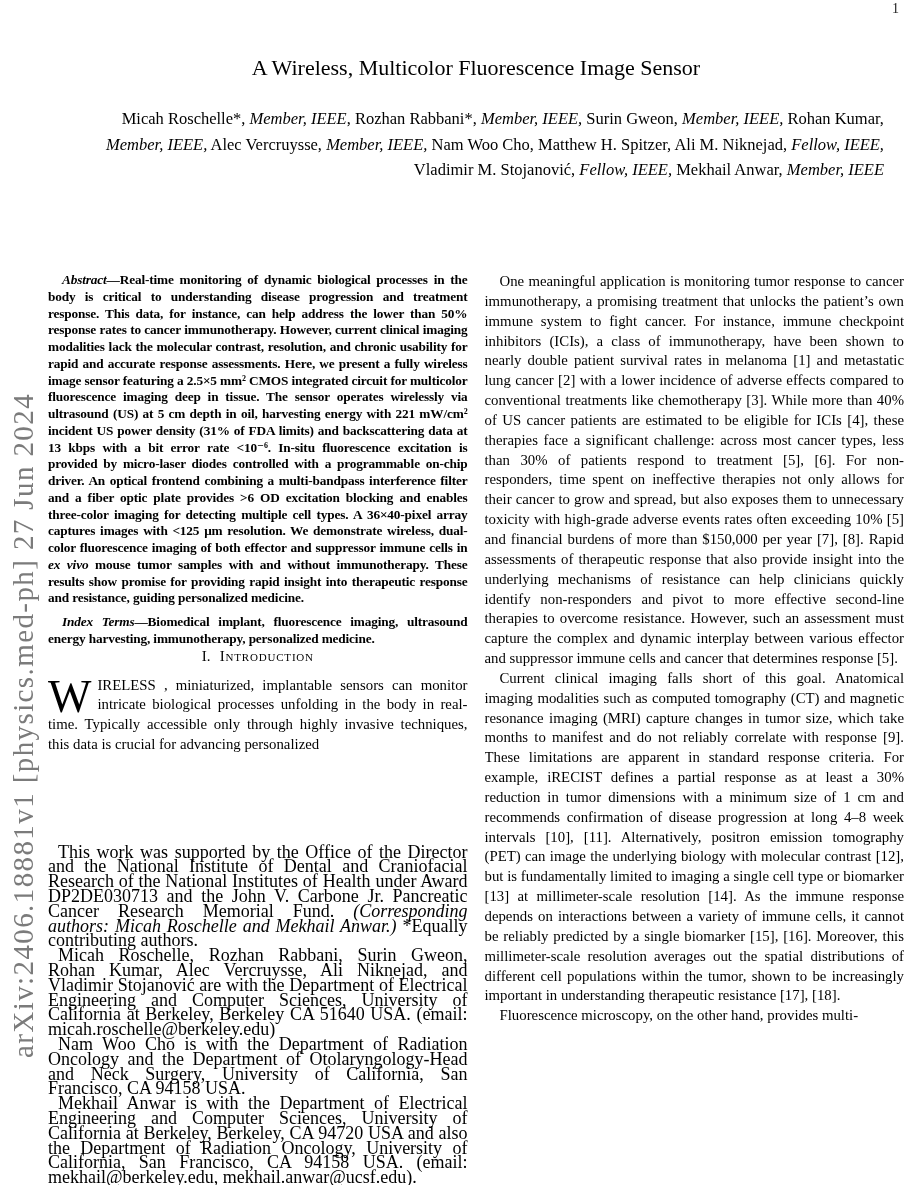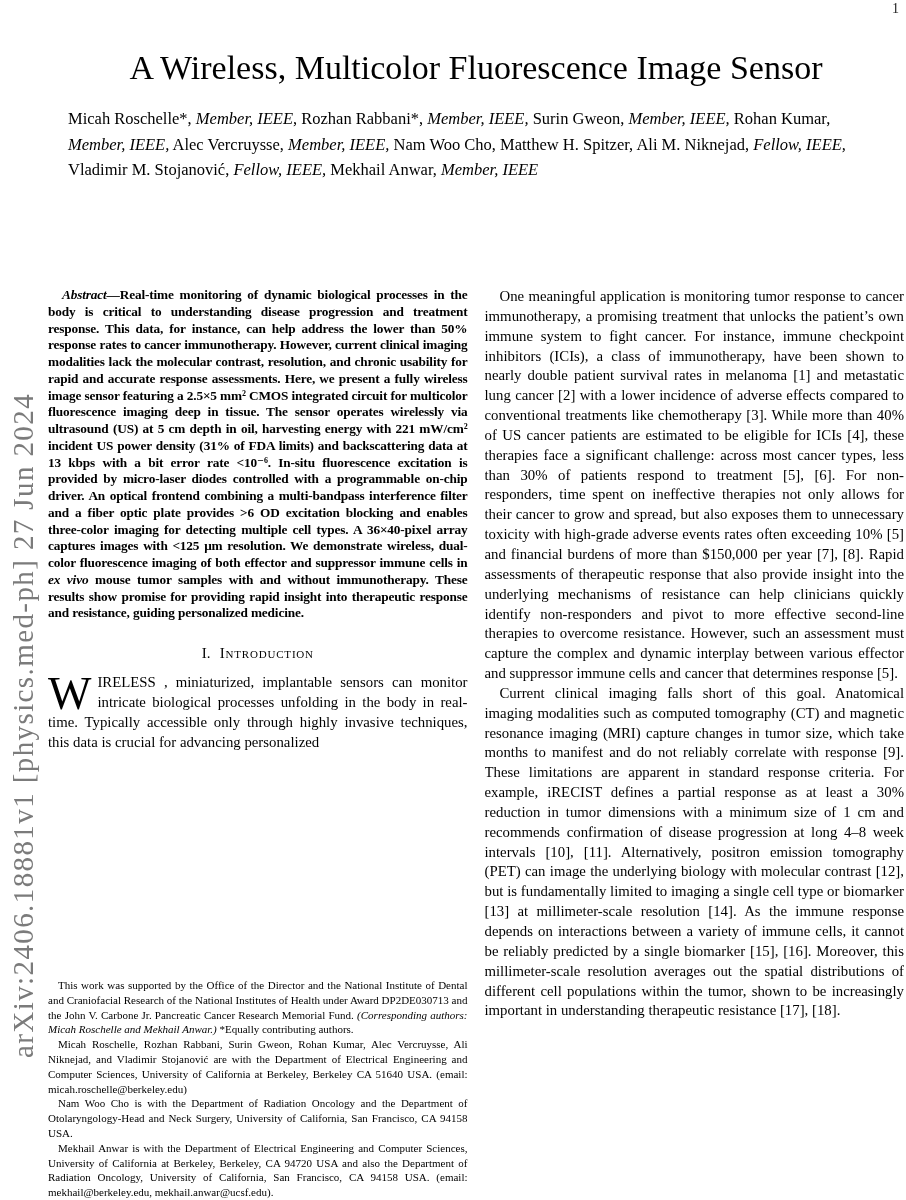--- a/index.html
+++ b/index.html
@@ -8,47 +8,47 @@
     overflow:hidden;color:#000;font-family:"Liberation Serif","DejaVu Serif",serif;
     -webkit-font-smoothing:antialiased;
   }
   .page-number{position:absolute;top:1px;right:7px;font-size:14px;color:#222;}
   .arxiv-stamp{
     position:absolute;left:7px;top:1058px;transform:rotate(-90deg);transform-origin:0 0;
     white-space:nowrap;font-size:29px;letter-spacing:1.4px;color:#7b7b7b;
     font-family:"Liberation Serif","DejaVu Serif",serif;
   }
   .header{margin:0 2px 0 48px;text-align:center;}
-  .title{padding-top:44px;font-size:34px;line-height:47px;}
+  .title{padding-top:44px;font-size:22px;line-height:47px;}
   .title div{white-space:nowrap;}
   .authors{
-    max-width:816px;margin:15px auto 0 auto;font-size:16.5px;line-height:25.5px;text-align:left;
+    max-width:816px;margin:15px auto 0 auto;font-size:16.5px;line-height:25.5px;text-align:right;
   }
   .columns{
-    position:absolute;top:287px;left:48px;right:2px;height:913px;
+    position:absolute;top:272px;left:48px;right:2px;height:913px;
     display:flex;gap:17px;overflow:hidden;
   }
   .col{flex:1 1 0;overflow:hidden;}
   .col-left{display:flex;flex-direction:column;}
   p{margin:0;}
   .abs{
     font-size:13.3px;line-height:16.75px;font-weight:bold;text-align:justify;
     text-indent:14px;letter-spacing:-0.15px;
   }
   .abs-index{margin-top:7px;}
-  .section-heading{margin-top:23px;text-align:center;font-size:15px;letter-spacing:0.2px;}
+  .section-heading{text-align:center;font-size:15px;letter-spacing:0.2px;}
   .section-heading .num{margin-right:9px;}
   .sc-title{font-variant:small-caps;letter-spacing:0.8px;}
   .body-par{
     font-size:14.8px;line-height:19.85px;text-align:justify;text-indent:15px;
   }
   .intro-par{margin-top:11px;text-indent:0;}
   .dropcap{float:left;font-size:46px;line-height:37px;margin:2px 6px 0 0;}
   .noindent{text-indent:0;}
-  .fnotes{margin-top:auto;font-size:11px;line-height:14.8px;}
+  .fnotes{margin-top:auto;font-size:18px;line-height:14.8px;}
   .fnotes p{text-align:justify;text-indent:10px;}
   .it{font-style:italic;}
 </style>
 </head>
 <body>
 
 <div class="page">
 
   <div class="page-number">1</div>
 
@@ -58,36 +58,38 @@
     <div class="title">
         <div>A Wireless, Multicolor Fluorescence Image Sensor</div>
       </div>
     <div class="authors"><span>Micah Roschelle*, </span><span class="it">Member, IEEE</span><span>, Rozhan Rabbani*, </span><span class="it">Member, IEEE,</span><span> Surin Gweon, </span><span class="it">Member, IEEE,</span><span> Rohan Kumar, </span><span class="it">Member, IEEE,</span><span> Alec Vercruysse, </span><span class="it">Member, IEEE,</span><span> Nam Woo Cho, Matthew H. Spitzer, Ali M. Niknejad, </span><span class="it">Fellow, IEEE,</span><span> Vladimir M. Stojanović, </span><span class="it">Fellow, IEEE,</span><span> Mekhail Anwar, </span><span class="it">Member, IEEE</span></div>
   </div>
 
   <div class="columns">
 
     <div class="col col-left">
       <p class="abs"><span class="it">Abstract</span><span>—Real-time monitoring of dynamic biological processes in the body is critical to understanding disease progression and treatment response. This data, for instance, can help address the lower than 50% response rates to cancer immunotherapy. However, current clinical imaging modalities lack the molecular contrast, resolution, and chronic usability for rapid and accurate response assessments. Here, we present a fully wireless image sensor featuring a 2.5×5 mm² CMOS integrated circuit for multicolor fluorescence imaging deep in tissue. The sensor operates wirelessly via ultrasound (US) at 5 cm depth in oil, harvesting energy with 221 mW/cm² incident US power density (31% of FDA limits) and backscattering data at 13 kbps with a bit error rate &lt;10⁻⁶. In-situ fluorescence excitation is provided by micro-laser diodes controlled with a programmable on-chip driver. An optical frontend combining a multi-bandpass interference filter and a fiber optic plate provides &gt;6 OD excitation blocking and enables three-color imaging for detecting multiple cell types. A 36×40-pixel array captures images with &lt;125 μm resolution. We demonstrate wireless, dual-color fluorescence imaging of both effector and suppressor immune cells in </span><span class="it">ex vivo</span><span> mouse tumor samples with and without immunotherapy. These results show promise for providing rapid insight into therapeutic response and resistance, guiding personalized medicine.</span></p>
+      <p class="abs abs-index"><span class="it">Index Terms</span><span>—Biomedical implant, fluorescence imaging, ultrasound energy harvesting, immunotherapy, personalized medicine.</span></p>
 
       <div class="section-heading">
         <span class="num">I.</span><span class="sc-title">Introduction</span>
       </div>
 
       <p class="body-par intro-par">
         <span class="dropcap">W</span><span><span>IRELESS , miniaturized, implantable sensors can monitor intricate biological processes unfolding in the body in real-time. Typically accessible only through highly invasive techniques, this data is crucial for advancing personalized</span></span>
       </p>
 
       <div class="fnotes">
           <p><span>This work was supported by the Office of the Director and the National Institute of Dental and Craniofacial Research of the National Institutes of Health under Award DP2DE030713 and the John V. Carbone Jr. Pancreatic Cancer Research Memorial Fund. </span><span class="it">(Corresponding authors: Micah Roschelle and Mekhail Anwar.)</span><span> *Equally contributing authors.</span></p>
           <p><span>Micah Roschelle, Rozhan Rabbani, Surin Gweon, Rohan Kumar, Alec Vercruysse, Ali Niknejad, and Vladimir Stojanović are with the Department of Electrical Engineering and Computer Sciences, University of California at Berkeley, Berkeley CA 51640 USA. (email: micah.roschelle@berkeley.edu)</span></p>
           <p><span>Nam Woo Cho is with the Department of Radiation Oncology and the Department of Otolaryngology-Head and Neck Surgery, University of California, San Francisco, CA 94158 USA.</span></p>
           <p><span>Mekhail Anwar is with the Department of Electrical Engineering and Computer Sciences, University of California at Berkeley, Berkeley, CA 94720 USA and also the Department of Radiation Oncology, University of California, San Francisco, CA 94158 USA. (email: mekhail@berkeley.edu, mekhail.anwar@ucsf.edu).</span></p>
         </div>
     </div>
 
     <div class="col col-right">
         <p class="body-par"><span>One meaningful application is monitoring tumor response to cancer immunotherapy, a promising treatment that unlocks the patient’s own immune system to fight cancer. For instance, immune checkpoint inhibitors (ICIs), a class of immunotherapy, have been shown to nearly double patient survival rates in melanoma [1] and metastatic lung cancer [2] with a lower incidence of adverse effects compared to conventional treatments like chemotherapy [3]. While more than 40% of US cancer patients are estimated to be eligible for ICIs [4], these therapies face a significant challenge: across most cancer types, less than 30% of patients respond to treatment [5], [6]. For non-responders, time spent on ineffective therapies not only allows for their cancer to grow and spread, but also exposes them to unnecessary toxicity with high-grade adverse events rates often exceeding 10% [5] and financial burdens of more than $150,000 per year [7], [8]. Rapid assessments of therapeutic response that also provide insight into the underlying mechanisms of resistance can help clinicians quickly identify non-responders and pivot to more effective second-line therapies to overcome resistance. However, such an assessment must capture the complex and dynamic interplay between various effector and suppressor immune cells and cancer that determines response [5].</span></p>
         <p class="body-par"><span>Current clinical imaging falls short of this goal. Anatomical imaging modalities such as computed tomography (CT) and magnetic resonance imaging (MRI) capture changes in tumor size, which take months to manifest and do not reliably correlate with response [9]. These limitations are apparent in standard response criteria. For example, iRECIST defines a partial response as at least a 30% reduction in tumor dimensions with a minimum size of 1 cm and recommends confirmation of disease progression at long 4–8 week intervals [10], [11]. Alternatively, positron emission tomography (PET) can image the underlying biology with molecular contrast [12], but is fundamentally limited to imaging a single cell type or biomarker [13] at millimeter-scale resolution [14]. As the immune response depends on interactions between a variety of immune cells, it cannot be reliably predicted by a single biomarker [15], [16]. Moreover, this millimeter-scale resolution averages out the spatial distributions of different cell populations within the tumor, shown to be increasingly important in understanding therapeutic resistance [17], [18].</span></p>
+        <p class="body-par"><span>Fluorescence microscopy, on the other hand, provides multi-</span></p>
       </div>
 
   </div>
 </div>
 
 </body></html>

